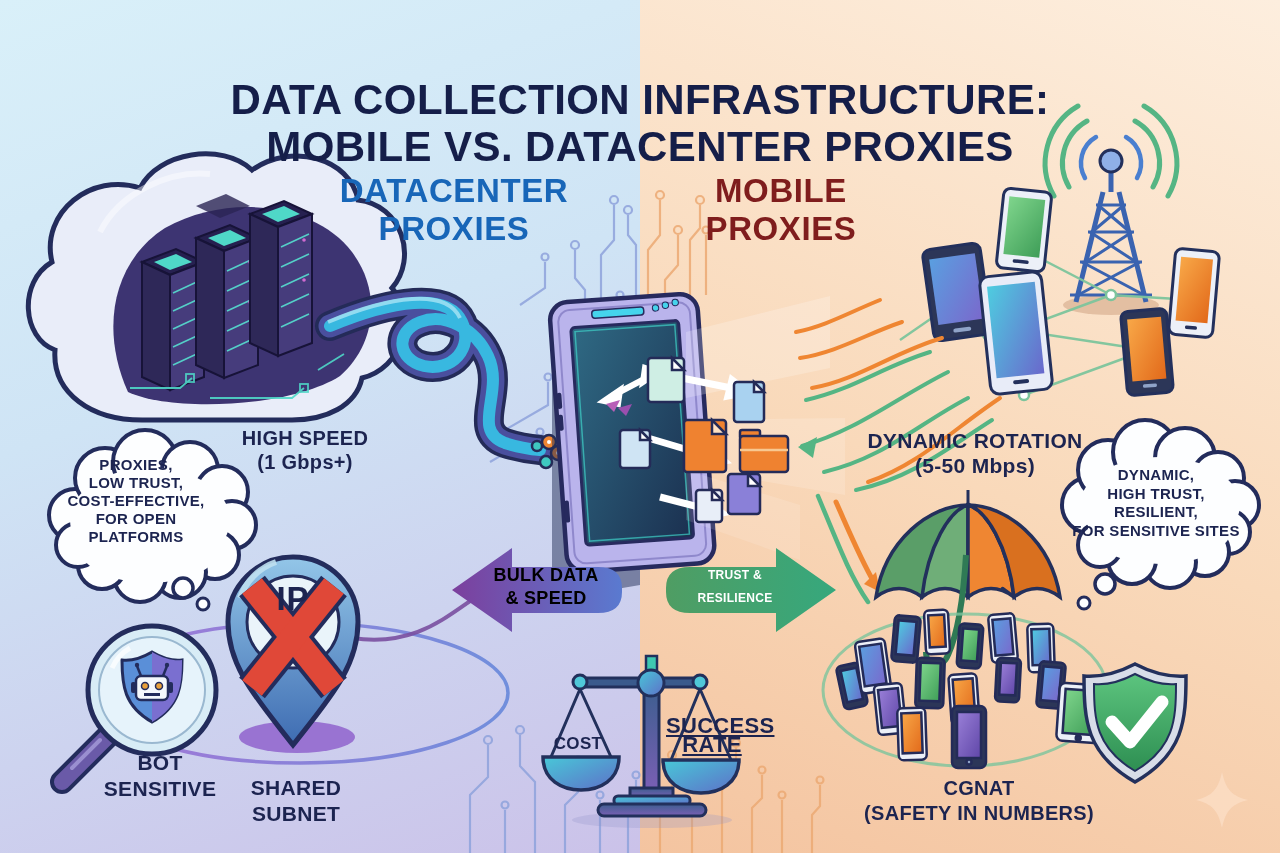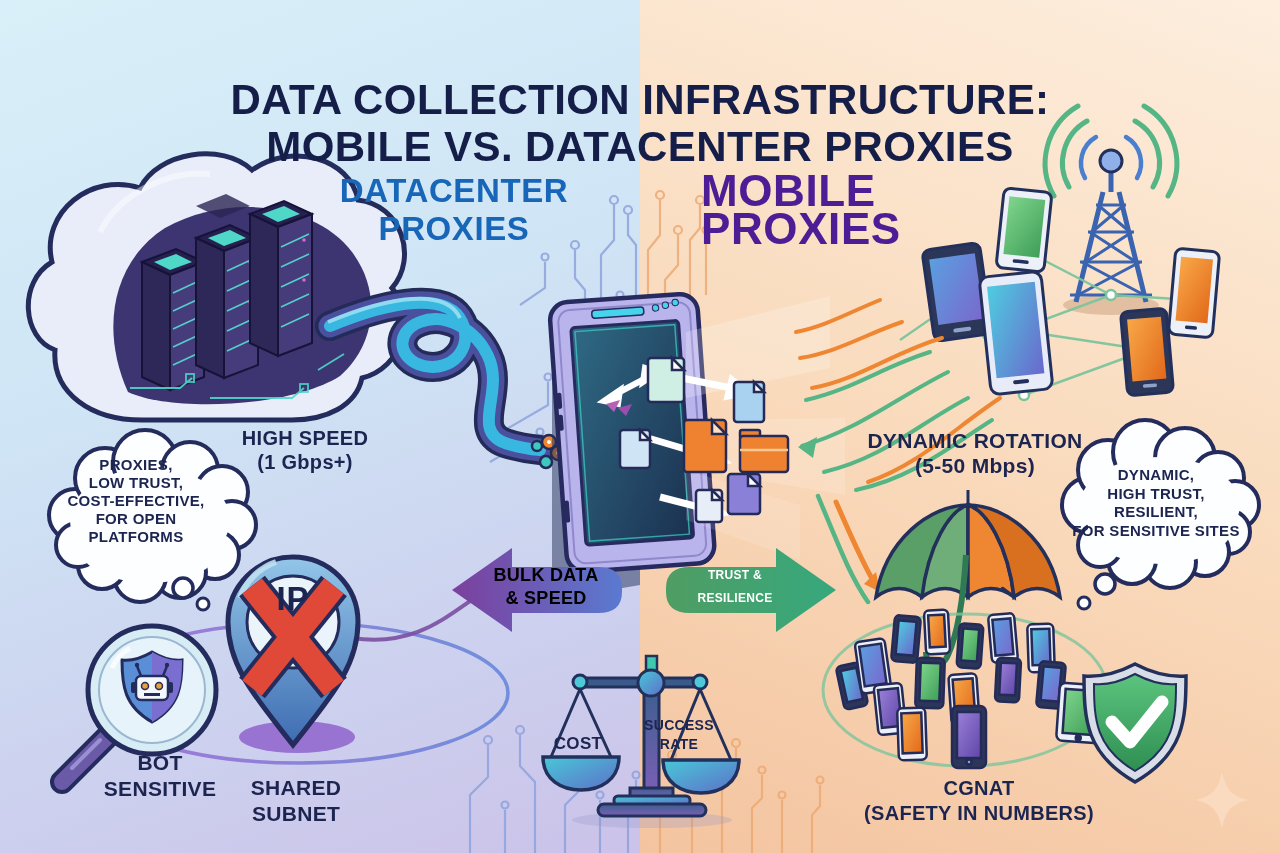--- a/index.html
+++ b/index.html
@@ -8,30 +8,30 @@
   .bg{position:absolute;top:0;height:853px;}
   #bg-left{left:0;width:640px;background:linear-gradient(160deg,#d9f0f9 0%,#cfe4f5 42%,#cbc2e9 100%);}
   #bg-right{left:640px;width:640px;background:linear-gradient(200deg,#fdeede 0%,#f9d9ba 55%,#f4c4a0 100%);}
   svg{position:absolute;left:0;top:0;}
   .lbl{position:absolute;font-weight:800;color:#1c2450;text-align:center;
        line-height:1.12;letter-spacing:.3px;white-space:nowrap;}
   .lbl span{display:block;text-align:center;}
   #title1,#title2{left:0;right:0;color:#151e49;font-size:42px;letter-spacing:.4px;margin-top:40px;}
   #title1{top:36px;} #title2{top:83px;}
   #dcHead{left:330px;top:172px;width:248px;text-align:right;color:#1866b8;font-size:33px;line-height:38px;letter-spacing:.6px;}
-  #mbHead{left:701px;top:172px;width:160px;color:#4c1d95;font-size:44px;line-height:38px;letter-spacing:.6px;}
+  #mbHead{left:701px;top:172px;width:160px;color:#7f1d1d;font-size:33px;line-height:38px;letter-spacing:.6px;}
   #highSpeed{left:225px;top:426px;width:160px;font-size:20px;line-height:24px;}
   #leftBubbleText{left:52px;top:456px;width:168px;font-size:15px;line-height:18px;}
   #botDetect{left:80px;top:750px;width:160px;font-size:21px;line-height:26px;}
   #ipLabel{left:263px;top:581px;width:60px;font-size:33px;letter-spacing:1px;}
   #sharedSubnet{left:220px;top:775px;width:152px;font-size:21px;line-height:26px;}
   #bulkText{left:483px;top:564px;width:126px;font-size:18px;line-height:23px;color:#000000;}
   #trustText{left:670px;top:564px;width:130px;font-size:12px;line-height:23px;color:#ffffff;}
   #costText{left:540px;top:734px;width:76px;font-size:17px;}
-  #successText{left:633px;top:716px;width:92px;font-size:14px;line-height:19px;}
+  #successText{left:666px;top:716px;width:92px;font-size:22px;line-height:19px;text-decoration:underline;}
   #dynRot{left:850px;top:428px;width:250px;font-size:21px;line-height:25px;}
   #rightBubbleText{left:1066px;top:466px;width:180px;font-size:15px;line-height:18.5px;}
   #cgnat{left:834px;top:776px;width:290px;font-size:20px;line-height:25px;}
 </style>
 </head>
 <body>
 
 <div id="stage">
   <div id="bg-left" class="bg"></div>
   <div id="bg-right" class="bg"></div>

